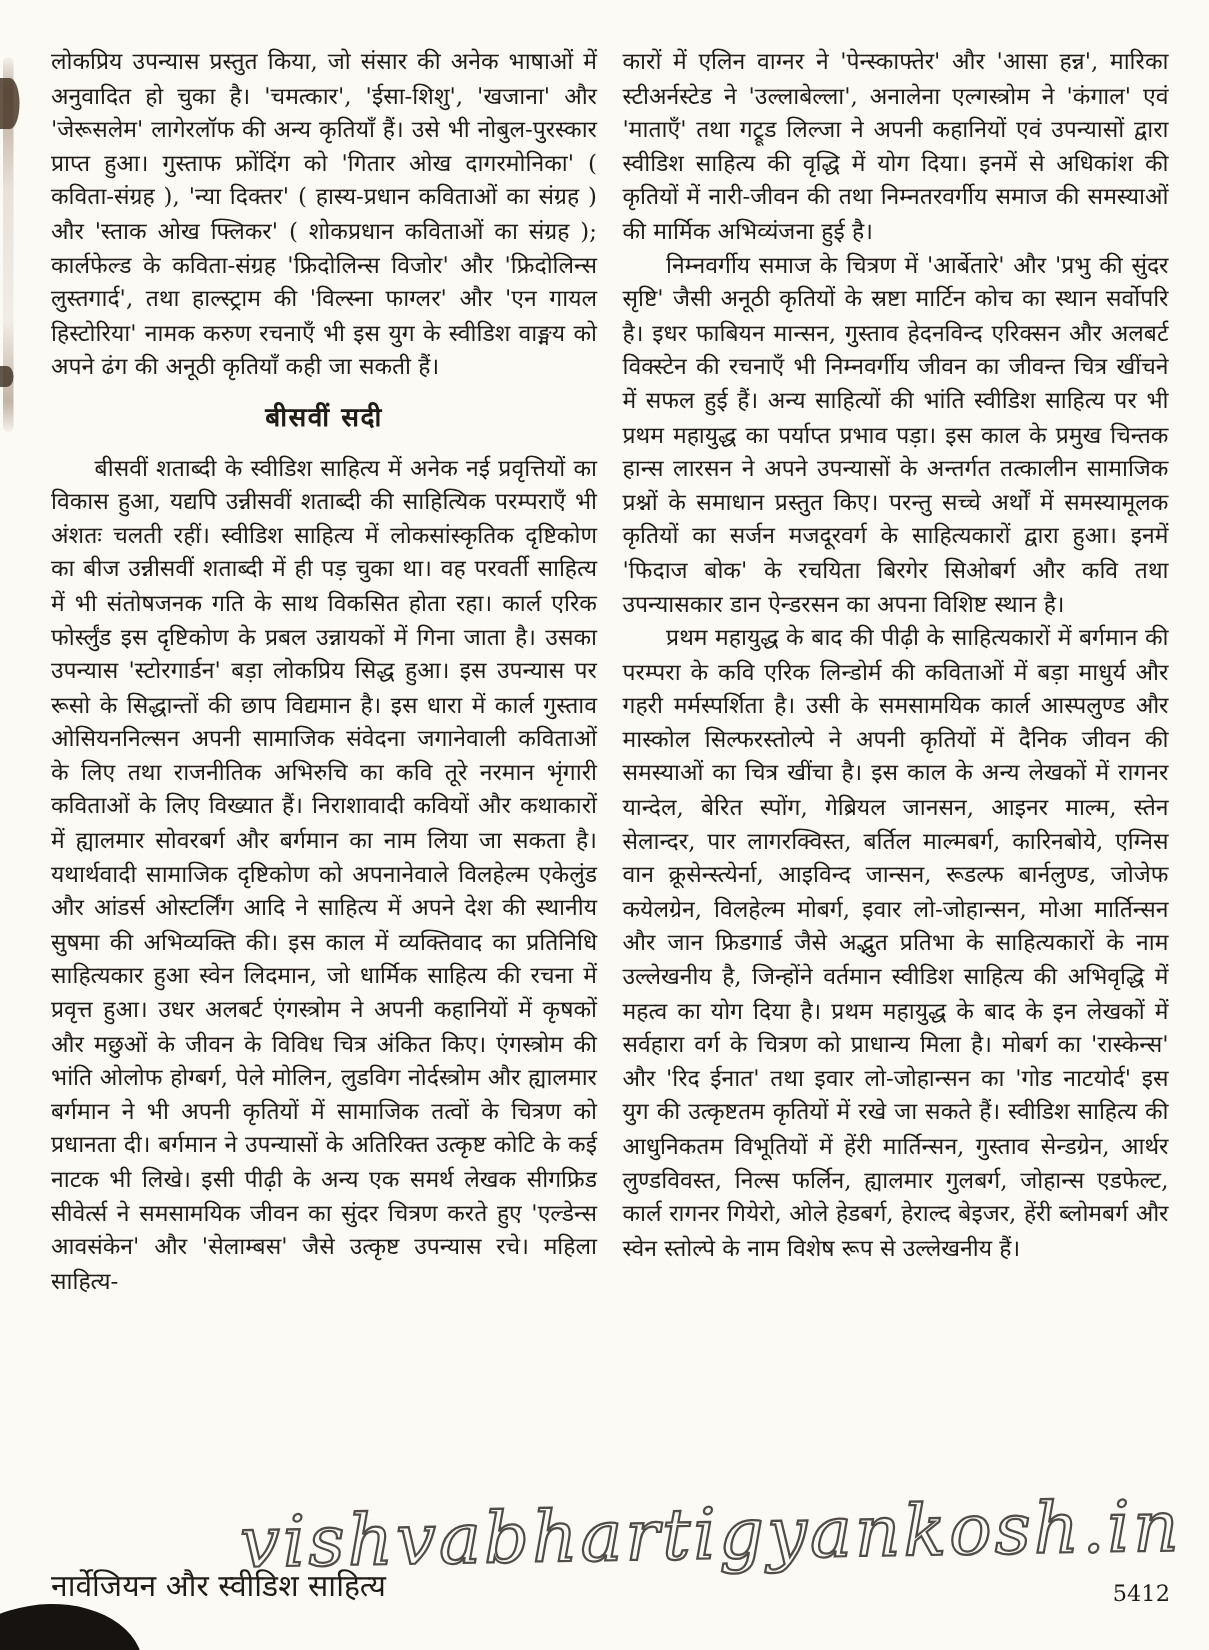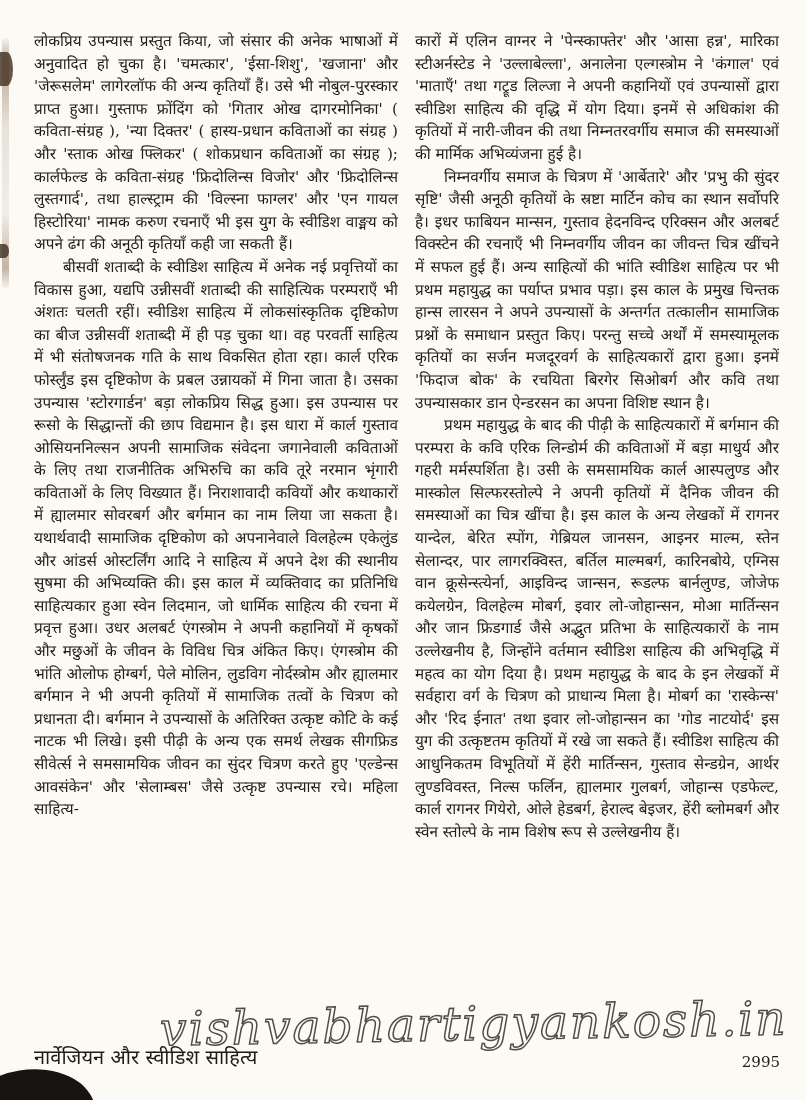--- a/index.html
+++ b/index.html
@@ -124,32 +124,33 @@
   }
 </style>
 </head>
 <body>
 
 <div class="page">
 
   <div class="columns">
     <div class="col">
       <p>लोकप्रिय उपन्यास प्रस्तुत किया, जो संसार की अनेक भाषाओं में अनुवादित हो चुका है। 'चमत्कार', 'ईसा-शिशु', 'खजाना' और 'जेरूसलेम' लागेरलॉफ की अन्य कृतियाँ हैं। उसे भी नोबुल-पुरस्कार प्राप्त हुआ। गुस्ताफ फ्रोंदिंग को 'गितार ओख दागरमोनिका' ( कविता-संग्रह ), 'न्या दिक्तर' ( हास्य-प्रधान कविताओं का संग्रह ) और 'स्ताक ओख फ्लिकर' ( शोकप्रधान कविताओं का संग्रह ); कार्लफेल्ड के कविता-संग्रह 'फ्रिदोलिन्स विजोर' और 'फ्रिदोलिन्स लुस्तगार्द', तथा हाल्स्ट्राम की 'विल्स्ना फाग्लर' और 'एन गायल हिस्टोरिया' नामक करुण रचनाएँ भी इस युग के स्वीडिश वाङ्मय को अपने ढंग की अनूठी कृतियाँ कही जा सकती हैं।</p>
+      <h2 class="section-heading">बीसवीं सदी</h2>
       <p class="indent">बीसवीं शताब्दी के स्वीडिश साहित्य में अनेक नई प्रवृत्तियों का विकास हुआ, यद्यपि उन्नीसवीं शताब्दी की साहित्यिक परम्पराएँ भी अंशतः चलती रहीं। स्वीडिश साहित्य में लोकसांस्कृतिक दृष्टिकोण का बीज उन्नीसवीं शताब्दी में ही पड़ चुका था। वह परवर्ती साहित्य में भी संतोषजनक गति के साथ विकसित होता रहा। कार्ल एरिक फोर्स्लुंड इस दृष्टिकोण के प्रबल उन्नायकों में गिना जाता है। उसका उपन्यास 'स्टोरगार्डन' बड़ा लोकप्रिय सिद्ध हुआ। इस उपन्यास पर रूसो के सिद्धान्तों की छाप विद्यमान है। इस धारा में कार्ल गुस्ताव ओसियननिल्सन अपनी सामाजिक संवेदना जगानेवाली कविताओं के लिए तथा राजनीतिक अभिरुचि का कवि तूरे नरमान भृंगारी कविताओं के लिए विख्यात हैं। निराशावादी कवियों और कथाकारों में ह्यालमार सोवरबर्ग और बर्गमान का नाम लिया जा सकता है। यथार्थवादी सामाजिक दृष्टिकोण को अपनानेवाले विलहेल्म एकेलुंड और आंडर्स ओस्टर्लिंग आदि ने साहित्य में अपने देश की स्थानीय सुषमा की अभिव्यक्ति की। इस काल में व्यक्तिवाद का प्रतिनिधि साहित्यकार हुआ स्वेन लिदमान, जो धार्मिक साहित्य की रचना में प्रवृत्त हुआ। उधर अलबर्ट एंगस्त्रोम ने अपनी कहानियों में कृषकों और मछुओं के जीवन के विविध चित्र अंकित किए। एंगस्त्रोम की भांति ओलोफ होग्बर्ग, पेले मोलिन, लुडविग नोर्दस्त्रोम और ह्यालमार बर्गमान ने भी अपनी कृतियों में सामाजिक तत्वों के चित्रण को प्रधानता दी। बर्गमान ने उपन्यासों के अतिरिक्त उत्कृष्ट कोटि के कई नाटक भी लिखे। इसी पीढ़ी के अन्य एक समर्थ लेखक सीगफ्रिड सीवेर्त्स ने समसामयिक जीवन का सुंदर चित्रण करते हुए 'एल्डेन्स आवसंकेन' और 'सेलाम्बस' जैसे उत्कृष्ट उपन्यास रचे। महिला साहित्य-</p>
     </div>
     <div class="col">
       <p>कारों में एलिन वाग्नर ने 'पेन्स्काफ्तेर' और 'आसा हन्न', मारिका स्टीअर्नस्टेड ने 'उल्लाबेल्ला', अनालेना एल्गस्त्रोम ने 'कंगाल' एवं 'माताएँ' तथा गट्रूड लिल्जा ने अपनी कहानियों एवं उपन्यासों द्वारा स्वीडिश साहित्य की वृद्धि में योग दिया। इनमें से अधिकांश की कृतियों में नारी-जीवन की तथा निम्नतरवर्गीय समाज की समस्याओं की मार्मिक अभिव्यंजना हुई है।</p>
       <p class="indent">निम्नवर्गीय समाज के चित्रण में 'आर्बेतारे' और 'प्रभु की सुंदर सृष्टि' जैसी अनूठी कृतियों के स्रष्टा मार्टिन कोच का स्थान सर्वोपरि है। इधर फाबियन मान्सन, गुस्ताव हेदनविन्द एरिक्सन और अलबर्ट विक्स्टेन की रचनाएँ भी निम्नवर्गीय जीवन का जीवन्त चित्र खींचने में सफल हुई हैं। अन्य साहित्यों की भांति स्वीडिश साहित्य पर भी प्रथम महायुद्ध का पर्याप्त प्रभाव पड़ा। इस काल के प्रमुख चिन्तक हान्स लारसन ने अपने उपन्यासों के अन्तर्गत तत्कालीन सामाजिक प्रश्नों के समाधान प्रस्तुत किए। परन्तु सच्चे अर्थों में समस्यामूलक कृतियों का सर्जन मजदूरवर्ग के साहित्यकारों द्वारा हुआ। इनमें 'फिदाज बोक' के रचयिता बिरगेर सिओबर्ग और कवि तथा उपन्यासकार डान ऐन्डरसन का अपना विशिष्ट स्थान है।</p>
       <p class="indent">प्रथम महायुद्ध के बाद की पीढ़ी के साहित्यकारों में बर्गमान की परम्परा के कवि एरिक लिन्डोर्म की कविताओं में बड़ा माधुर्य और गहरी मर्मस्पर्शिता है। उसी के समसामयिक कार्ल आस्पलुण्ड और मास्कोल सिल्फरस्तोल्पे ने अपनी कृतियों में दैनिक जीवन की समस्याओं का चित्र खींचा है। इस काल के अन्य लेखकों में रागनर यान्देल, बेरित स्पोंग, गेब्रियल जानसन, आइनर माल्म, स्तेन सेलान्दर, पार लागरक्विस्त, बर्तिल माल्मबर्ग, कारिनबोये, एग्निस वान क्रूसेन्स्त्येर्ना, आइविन्द जान्सन, रूडल्फ बार्नलुण्ड, जोजेफ कयेलग्रेन, विलहेल्म मोबर्ग, इवार लो-जोहान्सन, मोआ मार्तिन्सन और जान फ्रिडगार्ड जैसे अद्भुत प्रतिभा के साहित्यकारों के नाम उल्लेखनीय है, जिन्होंने वर्तमान स्वीडिश साहित्य की अभिवृद्धि में महत्व का योग दिया है। प्रथम महायुद्ध के बाद के इन लेखकों में सर्वहारा वर्ग के चित्रण को प्राधान्य मिला है। मोबर्ग का 'रास्केन्स' और 'रिद ईनात' तथा इवार लो-जोहान्सन का 'गोड नाटयोर्द' इस युग की उत्कृष्टतम कृतियों में रखे जा सकते हैं। स्वीडिश साहित्य की आधुनिकतम विभूतियों में हेंरी मार्तिन्सन, गुस्ताव सेन्डग्रेन, आर्थर लुण्डविवस्त, निल्स फर्लिन, ह्यालमार गुलबर्ग, जोहान्स एडफेल्ट, कार्ल रागनर गियेरो, ओले हेडबर्ग, हेराल्द बेइजर, हेंरी ब्लोमबर्ग और स्वेन स्तोल्पे के नाम विशेष रूप से उल्लेखनीय हैं।</p>
     </div>
   </div>
 
   <div class="footer-title">नार्वेजियन और स्वीडिश साहित्य</div>
 
-  <div class="page-number">2995</div>
+  <div class="page-number">5412</div>
 
   <div class="watermark">vishvabhartigyankosh.in</div>
 
   <div class="edge-streak"></div>
   <div class="edge-blob-top"></div>
   <div class="edge-blob-mid"></div>
   <div class="corner-blob"></div>
 
 </div>
 

